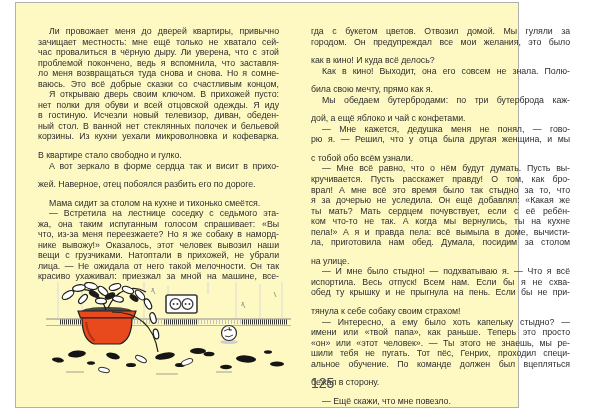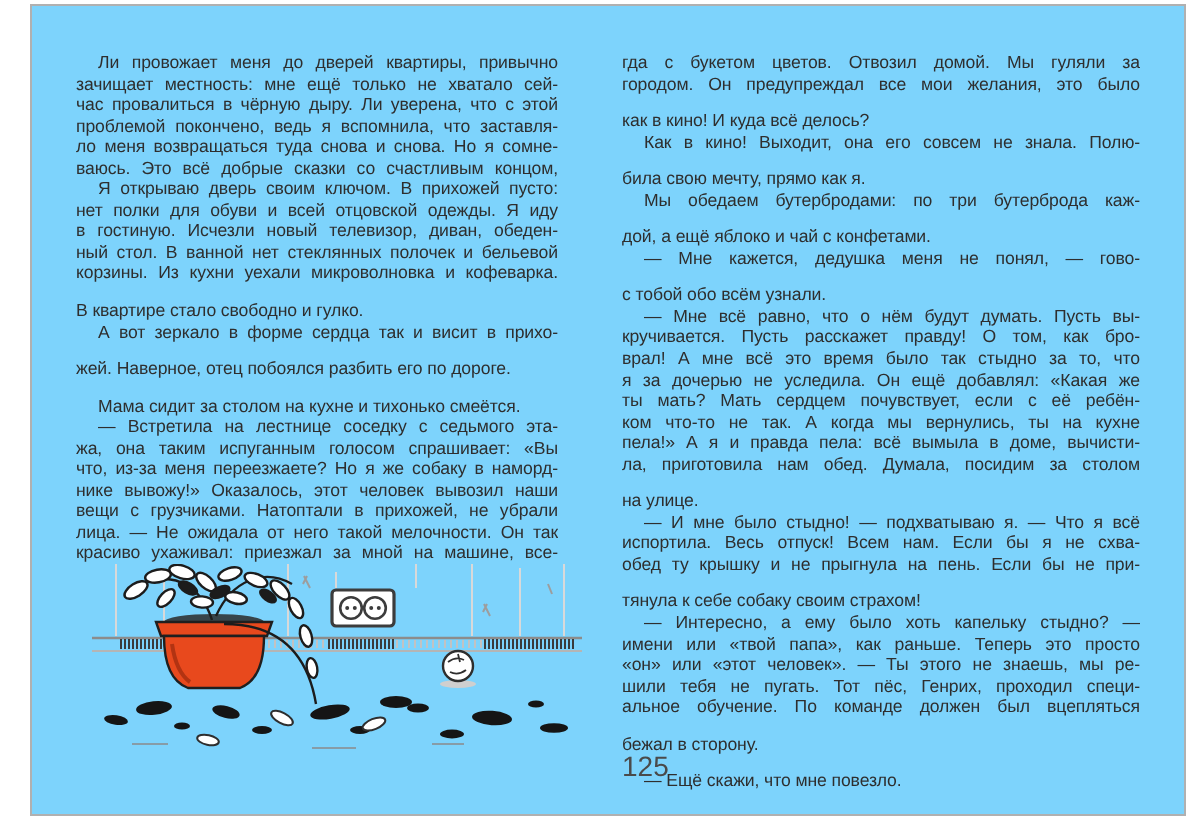--- a/index.html
+++ b/index.html
@@ -1,22 +1,22 @@
 <!DOCTYPE html>
 <html><head>
 <meta charset="utf-8">
 <style>
   html,body{margin:0;padding:0;}
   body{
     width:600px;height:411px;position:relative;background:#ffffff;
     font-family:"Liberation Sans", sans-serif;overflow:hidden;
   }
   .frame{
-    position:absolute;left:15px;top:2px;width:578px;height:406px;
-    border:1px solid #b0b0b0;background:#7dd3fc;box-sizing:border-box;
+    position:absolute;left:15px;top:2px;width:504px;height:406px;
+    border:1px solid #b0b0b0;background:#fef9c3;box-sizing:border-box;
   }
   .textcol{
     position:absolute;top:23px;color:#2e2e2e;
     font-size:8.8px;line-height:10.55px;letter-spacing:-0.05px;
   }
   #left-col{left:22px;width:241px;}
   #right-col{left:295px;width:259px;}
   .line{
     height:10.55px;overflow:hidden;
     text-align:justify;text-align-last:justify;
@@ -165,20 +165,21 @@
 
   <div class="textcol" id="right-col">
       <div class="line">гда с букетом цветов. Отвозил домой. Мы гуляли за</div>
       <div class="line">городом. Он предупреждал все мои желания, это было</div>
       <div class="line end">как в кино! И куда всё делось?</div>
       <div class="line indent">Как в кино! Выходит, она его совсем не знала. Полю-</div>
       <div class="line end">била свою мечту, прямо как я.</div>
       <div class="line indent">Мы обедаем бутербродами: по три бутерброда каж-</div>
       <div class="line end">дой, а ещё яблоко и чай с конфетами.</div>
       <div class="line indent">— Мне кажется, дедушка меня не понял, — гово-</div>
+      <div class="line">рю я. — Решил, что у отца была другая женщина, и мы</div>
       <div class="line end">с тобой обо всём узнали.</div>
       <div class="line indent">— Мне всё равно, что о нём будут думать. Пусть вы-</div>
       <div class="line">кручивается. Пусть расскажет правду! О том, как бро-</div>
       <div class="line">врал! А мне всё это время было так стыдно за то, что</div>
       <div class="line">я за дочерью не уследила. Он ещё добавлял: «Какая же</div>
       <div class="line">ты мать? Мать сердцем почувствует, если с её ребён-</div>
       <div class="line">ком что-то не так. А когда мы вернулись, ты на кухне</div>
       <div class="line">пела!» А я и правда пела: всё вымыла в доме, вычисти-</div>
       <div class="line">ла, приготовила нам обед. Думала, посидим за столом</div>
       <div class="line end">на улице.</div>

